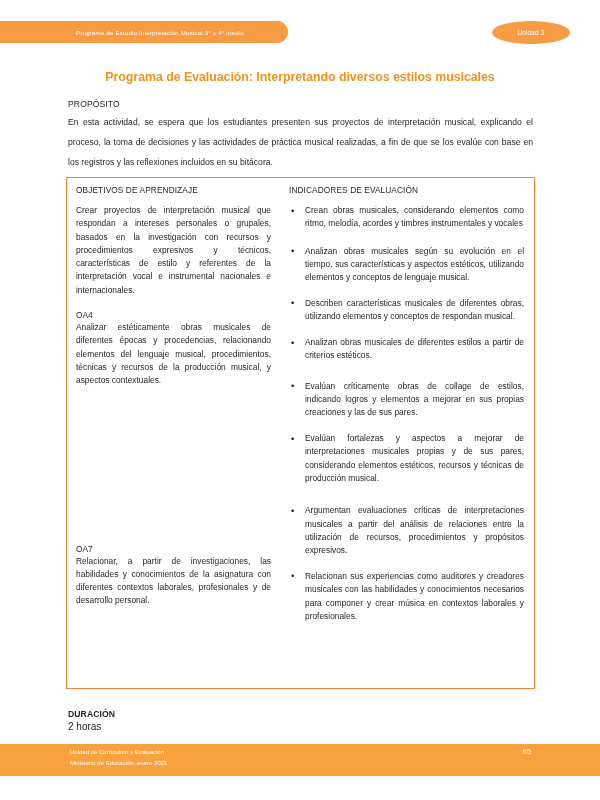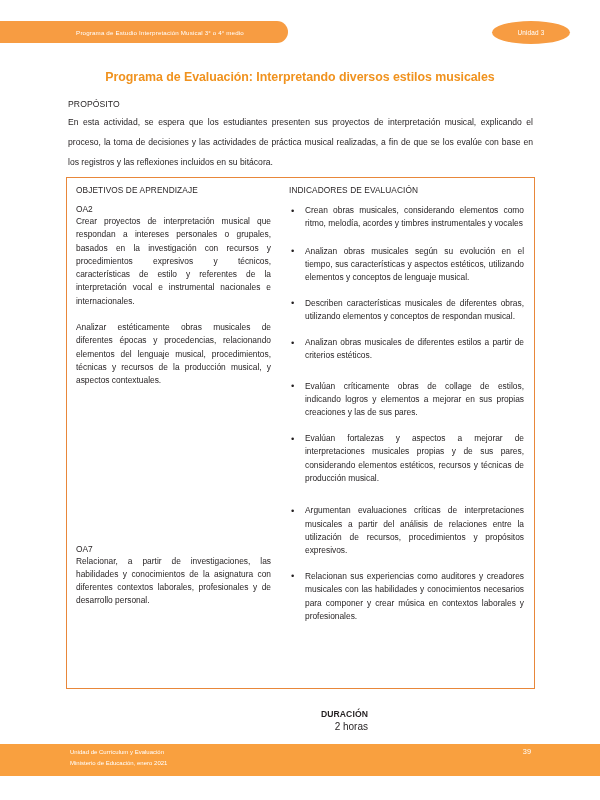--- a/index.html
+++ b/index.html
@@ -170,21 +170,20 @@
   li.gap-pre-2 { margin-top: 14px; }
   li.gap-pre-3 { margin-top: 17px; }
   li.gap-pre-4 { margin-top: 19px; }
 
   
   .duracion {
     position: absolute;
     left: 68px;
     top: 709px;
     width: 300px;
-    text-align: right;
   }
   .duracion-label {
     font-size: 8.6px;
     font-weight: bold;
     margin: 0 0 2px 0;
     letter-spacing: 0.1px;
   }
   .duracion-value {
     font-size: 10px;
     margin: 0;
@@ -234,25 +233,25 @@
     <p class="section-heading">PROPÓSITO</p>
     <p class="proposito-text">En esta actividad, se espera que los estudiantes presenten sus proyectos de interpretación musical, explicando el proceso, la toma de decisiones y las actividades de práctica musical realizadas, a fin de que se los evalúe con base en los registros y las reflexiones incluidos en su bitácora.</p>
   </div>
 
   <div class="oa-table">
 
     <div class="col-left">
       <p class="col-header">OBJETIVOS DE APRENDIZAJE</p>
 
       <div class="oa-block">
-        <p class="oa-code">OA2</p>
         <p class="oa-desc">Crear proyectos de interpretación musical que respondan a intereses personales o grupales, basados en la investigación con recursos y procedimientos expresivos y técnicos, características de estilo y referentes de la interpretación vocal e instrumental nacionales e internacionales.</p>
       </div>
 
       <div class="oa-block">
+        <p class="oa-code">OA4</p>
         <p class="oa-desc">Analizar estéticamente obras musicales de diferentes épocas y procedencias, relacionando elementos del lenguaje musical, procedimientos, técnicas y recursos de la producción musical, y aspectos contextuales.</p>
       </div>
 
       <div class="oa-spacer-6"></div>
 
 
       <div class="oa-spacer-7"></div>
 
       <div class="oa-block">
         <p class="oa-code">OA7</p>
@@ -279,16 +278,16 @@
   <div class="duracion">
     <p class="duracion-label">DURACIÓN</p>
     <p class="duracion-value">2 horas</p>
   </div>
 
   <div class="footer-bar">
     <div class="footer-left">
       <div>Unidad de Currículum y Evaluación</div>
       <div>Ministerio de Educación, enero 2021</div>
     </div>
-    <div class="footer-page">39</div>
+    <div class="footer-page">65</div>
   </div>
 
 </div>
 
 </body></html>

